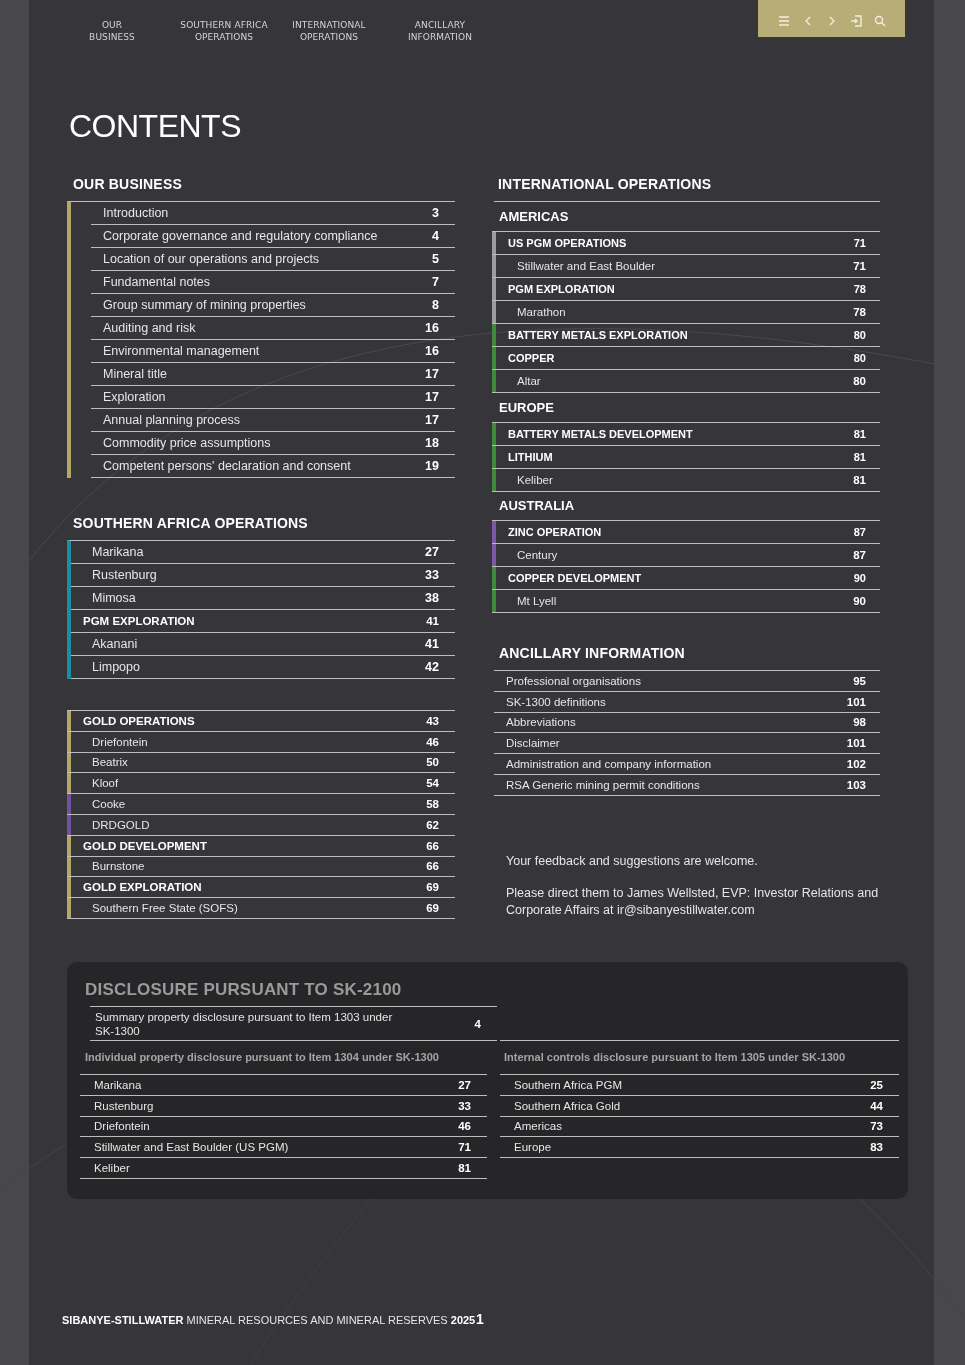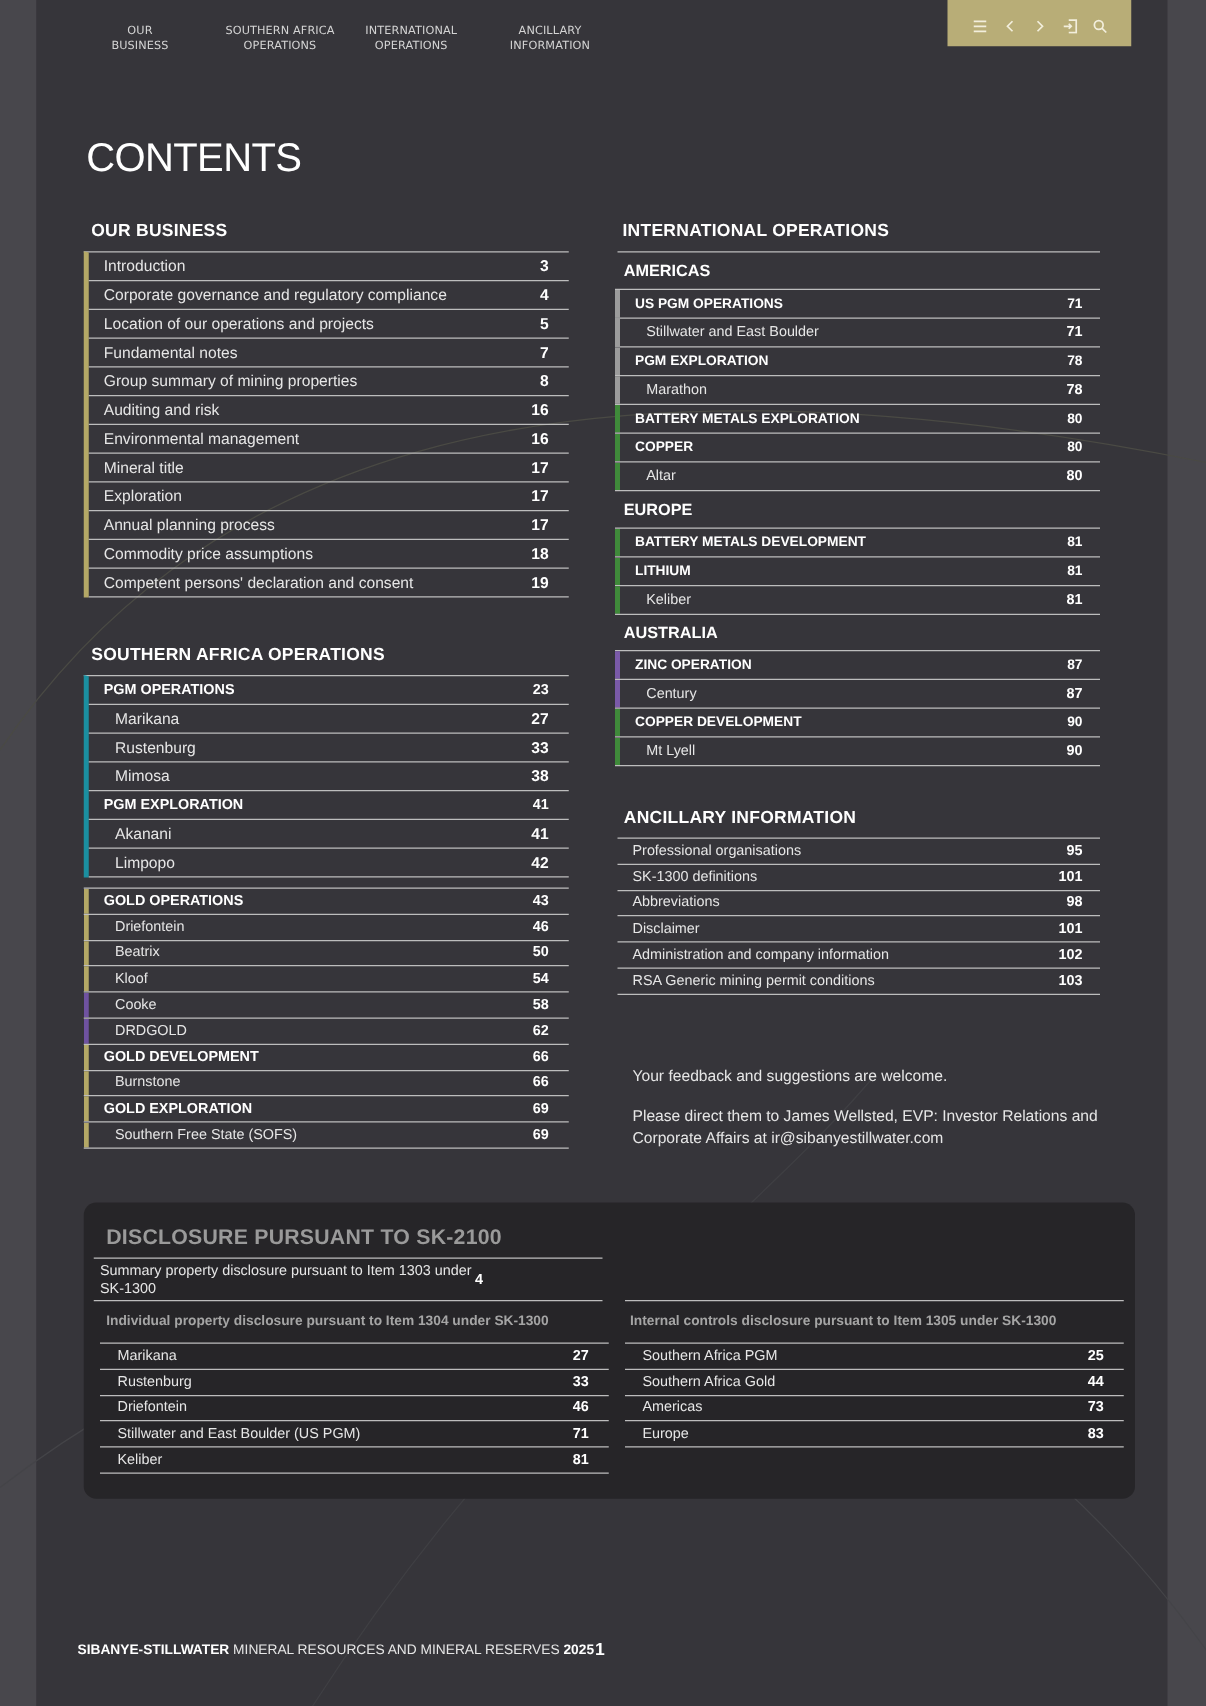--- a/index.html
+++ b/index.html
@@ -127,21 +127,21 @@
           <circle cx="5" cy="5" r="3.5"></circle>
           <path d="M7.5 7.5L11 11"></path>
         </svg>
     </div>
   </div>
 </div>
 
 <div class="title">CONTENTS</div>
 
 <div class="sec-head" style="left:73px;top:176px;">OUR BUSINESS</div>
-<div class="toc-group barred lc" style="left:67px;top:201px;width:388px;" id="ob-list">
+<div class="toc-group barred lc" style="left:67px;top:201px;width:388px;padding-left:20px;" id="ob-list">
     <div class="toc-row">
       <span class="lbl">Introduction</span>
       <span class="pg">3</span>
     </div>
     <div class="toc-row">
       <span class="lbl">Corporate governance and regulatory compliance</span>
       <span class="pg">4</span>
     </div>
     <div class="toc-row">
       <span class="lbl">Location of our operations and projects</span>
@@ -180,24 +180,20 @@
       <span class="pg">18</span>
     </div>
     <div class="toc-row">
       <span class="lbl">Competent persons' declaration and consent</span>
       <span class="pg">19</span>
     </div>
   </div>
 
 <div class="sec-head" style="left:73px;top:515px;">SOUTHERN AFRICA OPERATIONS</div>
 <div class="toc-group lc" style="left:67px;top:540px;width:388px;border-left:4px solid #1b8fa0;" id="pgm-list">
-    <div class="toc-row head">
-      <span class="lbl">PGM OPERATIONS</span>
-      <span class="pg">23</span>
-    </div>
     <div class="toc-row child">
       <span class="lbl">Marikana</span>
       <span class="pg">27</span>
     </div>
     <div class="toc-row child">
       <span class="lbl">Rustenburg</span>
       <span class="pg">33</span>
     </div>
     <div class="toc-row child">
       <span class="lbl">Mimosa</span>
@@ -355,21 +351,21 @@
     </div>
   </div>
 
 <div class="feedback">
   <p>Your feedback and suggestions are welcome.</p>
   <p style="width:390px;">Please direct them to James Wellsted, EVP: Investor Relations and Corporate Affairs at ir@sibanyestillwater.com</p>
 </div>
 
 <div class="sk-box sk">
   <div class="sk-title">DISCLOSURE PURSUANT TO SK-2100</div>
-  <div style="position:absolute;left:8px;top:44px;width:407px;border-top:1.5px solid #bdbdbd;border-bottom:1.5px solid #bdbdbd;height:35px;display:flex;justify-content:flex-start;align-items:center;padding:0 16px 0 5px;cursor:pointer;">
+  <div style="position:absolute;left:23px;top:44px;width:407px;border-top:1.5px solid #bdbdbd;border-bottom:1.5px solid #bdbdbd;height:35px;display:flex;justify-content:space-between;align-items:center;padding:0 16px 0 5px;cursor:pointer;">
     <span style="font-size:11.5px;line-height:14px;width:300px;color:#e6e6e6;font-family:'Liberation Sans',sans-serif;">Summary property disclosure pursuant to Item 1303 under SK-1300</span>
     <span style="font-size:11.5px;font-weight:bold;color:#fff;font-family:'Liberation Sans',sans-serif;">4</span>
   </div>
   <div class="sk-sub" style="position:absolute;left:18px;top:89px;">Individual property disclosure pursuant to Item 1304 under SK-1300</div>
   <div class="toc-group" style="left:13px;top:112px;width:407px;" id="ind-list">
       <div class="toc-row">
         <span class="lbl">Marikana</span>
         <span class="pg">27</span>
       </div>
       <div class="toc-row">

